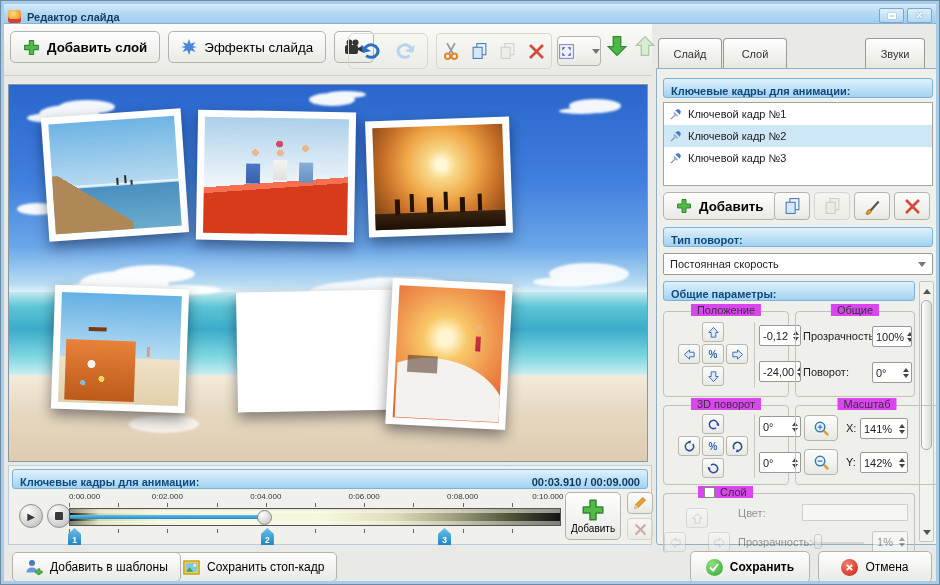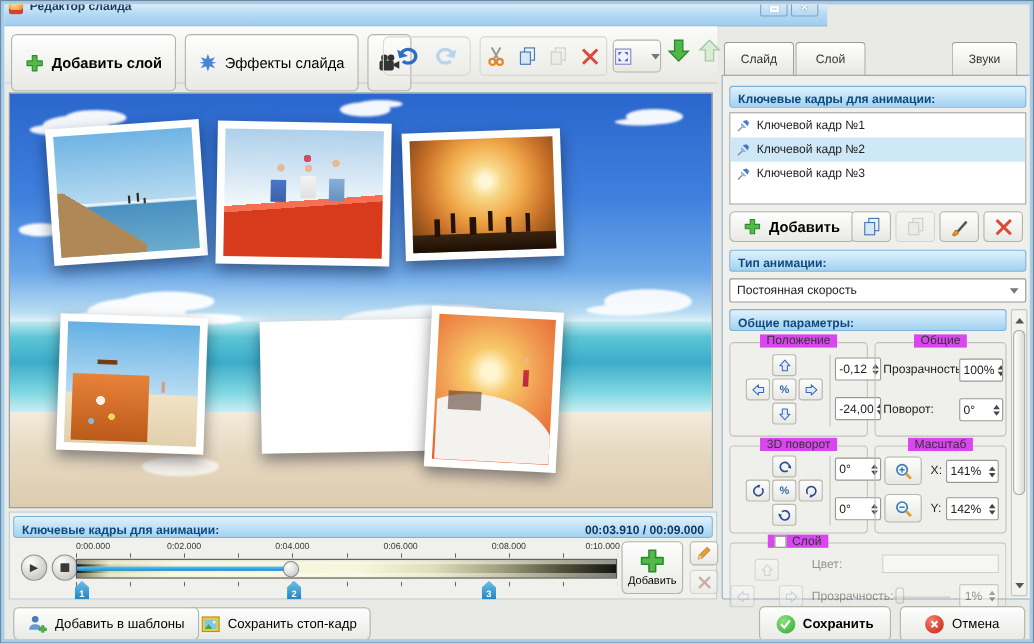--- a/index.html
+++ b/index.html
@@ -1,31 +1,31 @@
 <!DOCTYPE html>
 <html><head>
 <meta charset="utf-8">
 <style>
   * { margin:0; padding:0; box-sizing:border-box; }
   html,body { width:940px; height:585px; }
   body { font-family:"Liberation Sans","DejaVu Sans",sans-serif; font-size:11px; color:#222; }
   #window { position:relative; width:940px; height:585px; background:#e9e9e5; border:4px solid #a6cdea; outline:1px solid #6d8aa2; outline-offset:-1px; overflow:hidden; }
 
   
-  .titlebar { position:absolute; left:-4px; top:-4px; width:752px; height:24px; background:linear-gradient(#e7f5fe,#b5daf3 55%,#9fcdef); border-bottom:1px solid #85b2d5; display:flex; align-items:flex-start; padding:0 8px; }
+  .titlebar { position:absolute; left:-4px; top:-4px; width:940px; height:24px; background:linear-gradient(#e7f5fe,#b5daf3 55%,#9fcdef); border-bottom:1px solid #85b2d5; display:flex; align-items:flex-end; padding:0 8px; }
   .applogo { width:13px; height:13px; border-radius:3px; background:radial-gradient(circle at 40% 30%,#ffe080,#f2a232 55%,#e06a20); box-shadow:inset 0 -4px 0 #d84030; margin-right:6px; }
   .apptitle { font-size:11px; color:#173a5c; font-weight:bold; }
   .winbtns { margin-left:auto; display:flex; gap:3px; }
   .winbtn { width:25px; height:15px; border:1px solid #7aa6ca; border-radius:2px; background:linear-gradient(#dff0fb,#b3d7f0); display:flex; align-items:center; justify-content:center; }
   .wb-sq { width:8px; height:6px; border:2px solid #fff; box-shadow:0 0 1px #5a86a8; }
   .wb-x { color:#fff; font-weight:bold; font-size:11px; line-height:1; text-shadow:0 0 2px #5a86a8; }
 
   
   .toolbar { position:absolute; left:0; top:20px; width:648px; height:52px; background:linear-gradient(#fbfbf9,#e9e9e4); border-bottom:1px solid #cfcfc8; }
-  .btn { display:inline-flex; align-items:center; gap:7px; background:linear-gradient(#fefefe,#e9e9e5); border:1px solid #b4b4ac; border-radius:5px; padding:0 12px; height:52px; }
+  .btn { display:inline-flex; align-items:center; gap:7px; background:linear-gradient(#fefefe,#e9e9e5); border:1px solid #b4b4ac; border-radius:5px; padding:0 12px; height:32px; }
   .tb-group { position:absolute; display:flex; align-items:center; }
   .iconbox { display:flex; align-items:center; justify-content:center; }
   .raised { border:1px solid #d8d8d0; border-radius:6px; background:linear-gradient(#f6f6f3,#ececе7); }
 
   
   .tab { position:absolute; top:34px; height:31px; background:linear-gradient(#ffffff,#e6e6e1); border:1px solid #9a9a93; border-bottom:none; border-radius:4px 4px 0 0; display:flex; align-items:center; justify-content:center; font-size:11px; color:#333; }
   .tab.active { top:31px; height:34px; background:#d9d9d5; z-index:5; font-color:#111; }
   .panel { position:absolute; left:652px; top:64px; width:284px; height:477px; background:#efefeb; border:1px solid #8fafc7; border-radius:0 0 3px 3px; }
   .hdr { background:linear-gradient(#dff2fd,#a2d2f1); border:1px solid #7fb2d9; border-radius:3px; color:#10497c; font-weight:bold; font-size:11px; display:flex; align-items:flex-end; padding:0 7px; height:20px; }
   .list { position:absolute; background:#fff; border:1px solid #a5a5a0; }
@@ -270,21 +270,21 @@
           <path d="M2 14.5c1.2-1.2 1-3.5 3.2-3.7l1.7 1.7c-.3 2.2-2.5 2-3.7 3.2z" fill="#e8a030" stroke="#b87818"></path>
         </svg>
       </span>
     <span class="ibtn" style="position:absolute;left:237px;top:123px;width:36px;height:28px;">
         <svg width="17" height="17" viewBox="0 0 16 16">
           <path d="M2.8 1L8 6.2 13.2 1 15 2.8 9.8 8l5.2 5.2-1.8 1.8L8 9.8 2.8 15 1 13.2 6.2 8 1 2.8z" fill="#d84a3a"></path>
         </svg>
       </span>
 
     <div class="hdr" style="position:absolute;left:6px;top:158px;width:270px;">
-        <span>Тип анимации:</span>
+        <span>Тип поворот:</span>
       </div>
     <div class="dropdown" style="left:6px;top:184px;width:270px;height:22px;">
       <span>Постоянная скорость</span>
       <span class="dd-arrow"></span>
     </div>
 
     <div class="hdr" style="position:absolute;left:6px;top:212px;width:252px;">
         <span>Общие параметры:</span>
       </div>
 
@@ -399,21 +399,21 @@
         </span>
       <span class="spin" style="left:95px;top:46px;width:42px;">
           <span class="v">0°</span>
           <span class="ud">
             <span class="tri-u"></span>
             <span class="tri-d"></span>
           </span>
         </span>
     </div>
 
-    <div class="grp" style="left:138px;top:336px;width:120px;height:80px;">
+    <div class="grp" style="left:138px;top:336px;width:144px;height:80px;">
       <span class="grp-title">Масштаб</span>
       <span class="ibtn" style="position:absolute;left:8px;top:9px;width:34px;height:26px;">
           <svg width="17" height="17" viewBox="0 0 18 18">
             <circle cx="7.5" cy="7.5" r="5" fill="#eaf4fc" stroke="#3a7ab8" stroke-width="1.6"></circle>
             <path d="M11.3 11.3l4.7 4.7" stroke="#d8a030" stroke-width="2.6"></path>
             <path d="M5 7.5h5M7.5 5v5" stroke="#3a7ab8" stroke-width="1.4"></path>
           </svg>
         </span>
       <span class="plabel" style="left:50px;top:16px;">X:</span>
       <span class="spin" style="left:64px;top:12px;width:48px;">

